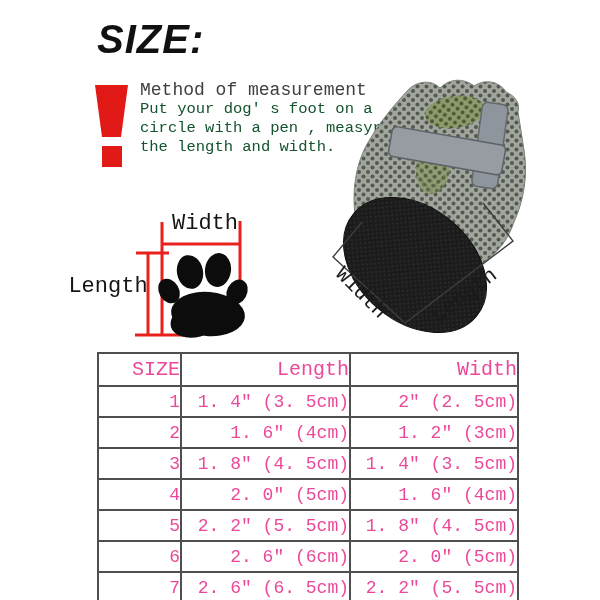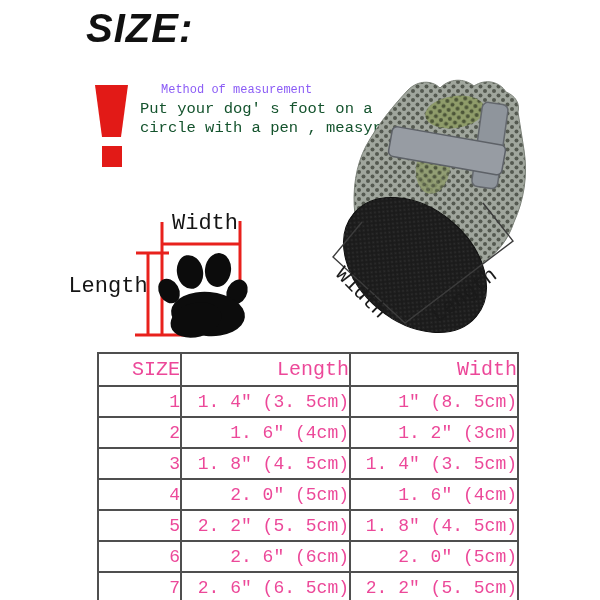--- a/index.html
+++ b/index.html
@@ -1,27 +1,27 @@
 <!DOCTYPE html>
 <html><head>
 <meta charset="utf-8">
 <style>
   html,body{margin:0;padding:0;background:#fff;}
   .stage{
     position:relative;width:600px;height:600px;background:#ffffff;
     overflow:hidden;font-family:"Liberation Mono","DejaVu Sans Mono",monospace;color:#151515;
   }
   .page-title{
-    position:absolute;left:86px;top:6px;margin:0;
+    position:absolute;left:86px;top:6px;margin:11px;
     font-family:"Liberation Sans","DejaVu Sans",sans-serif;
     font-style:italic;font-weight:700;font-size:40px;letter-spacing:1px;color:#111;
   }
   .warn-icon{position:absolute;left:95px;top:85px;}
   .method{position:absolute;left:140px;top:81px;width:250px;}
-  .method-heading{color:#8b5cf6;font-size:12px;line-height:19px;margin-left:21px;}
+  .method-heading{color:#404040;font-size:18px;line-height:19px;}
   .method-line{color:#14532d;font-size:15.5px;line-height:19px;white-space:nowrap;}
   .paw-svg{position:absolute;left:60px;top:200px;}
   .boot-svg{position:absolute;left:325px;top:75px;}
   .svg-label{font-family:"Liberation Mono","DejaVu Sans Mono",monospace;}
   table.size-table{
     position:absolute;left:97px;top:352px;width:416px;
     border-collapse:collapse;table-layout:fixed;background:#fff;
   }
   .size-table th,.size-table td{
     border:2px solid #4f4f4f;text-align:right;vertical-align:middle;
@@ -44,20 +44,21 @@
     <g fill="#e21a17">
       <polygon points="0,0 33,0 26,52 7,52"></polygon>
       <rect x="7" y="61" width="20" height="21"></rect>
     </g>
   </svg>
 
   <div class="method">
     <div class="method-heading">Method of measurement</div>
     <div class="method-line">Put your dog' s foot on a</div>
     <div class="method-line">circle with a pen , measyre</div>
+    <div class="method-line">the length and width.</div>
   </div>
 
   <svg class="paw-svg" width="240" height="145" viewBox="0 0 240 145">
     <g stroke="#e8211c" stroke-width="3">
       <line x1="101" y1="44" x2="181" y2="44"></line>
       <line x1="102" y1="22" x2="102" y2="136"></line>
       <line x1="180" y1="21" x2="180" y2="90"></line>
       <line x1="88" y1="53" x2="88" y2="136"></line>
       <line x1="76" y1="53" x2="109" y2="53"></line>
       <line x1="75" y1="135" x2="137" y2="135"></line>
@@ -121,21 +122,21 @@
       <tr>
         <th class="col-size">SIZE</th>
         <th class="col-length">Length</th>
         <th class="col-width">Width</th>
       </tr>
     </thead>
     <tbody>
       <tr>
         <td>1</td>
         <td>1. 4″ (3. 5cm)</td>
-        <td>1″ (8. 5cm)</td>
+        <td>2″ (2. 5cm)</td>
       </tr>
       <tr>
         <td>2</td>
         <td>1. 6″ (4cm)</td>
         <td>1. 2″ (3cm)</td>
       </tr>
       <tr>
         <td>3</td>
         <td>1. 8″ (4. 5cm)</td>
         <td>1. 4″ (3. 5cm)</td>

